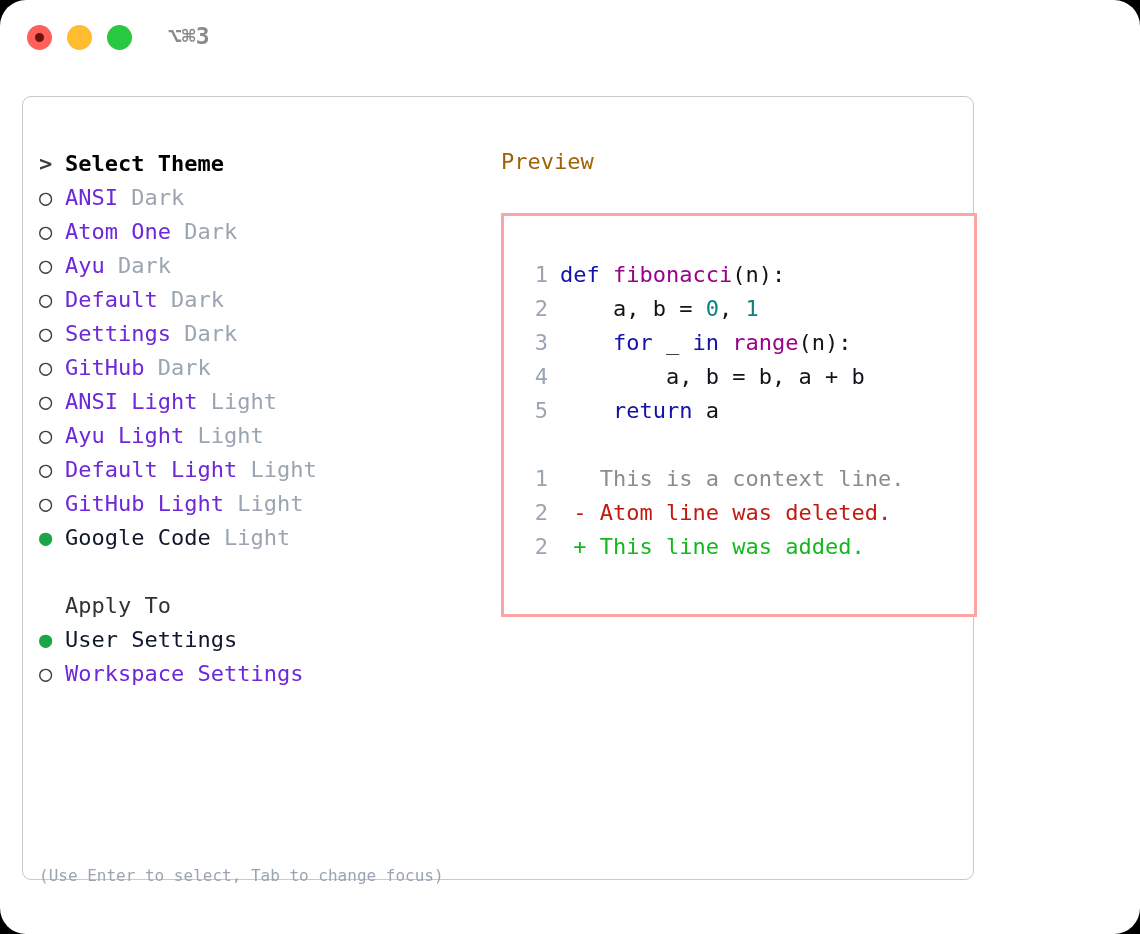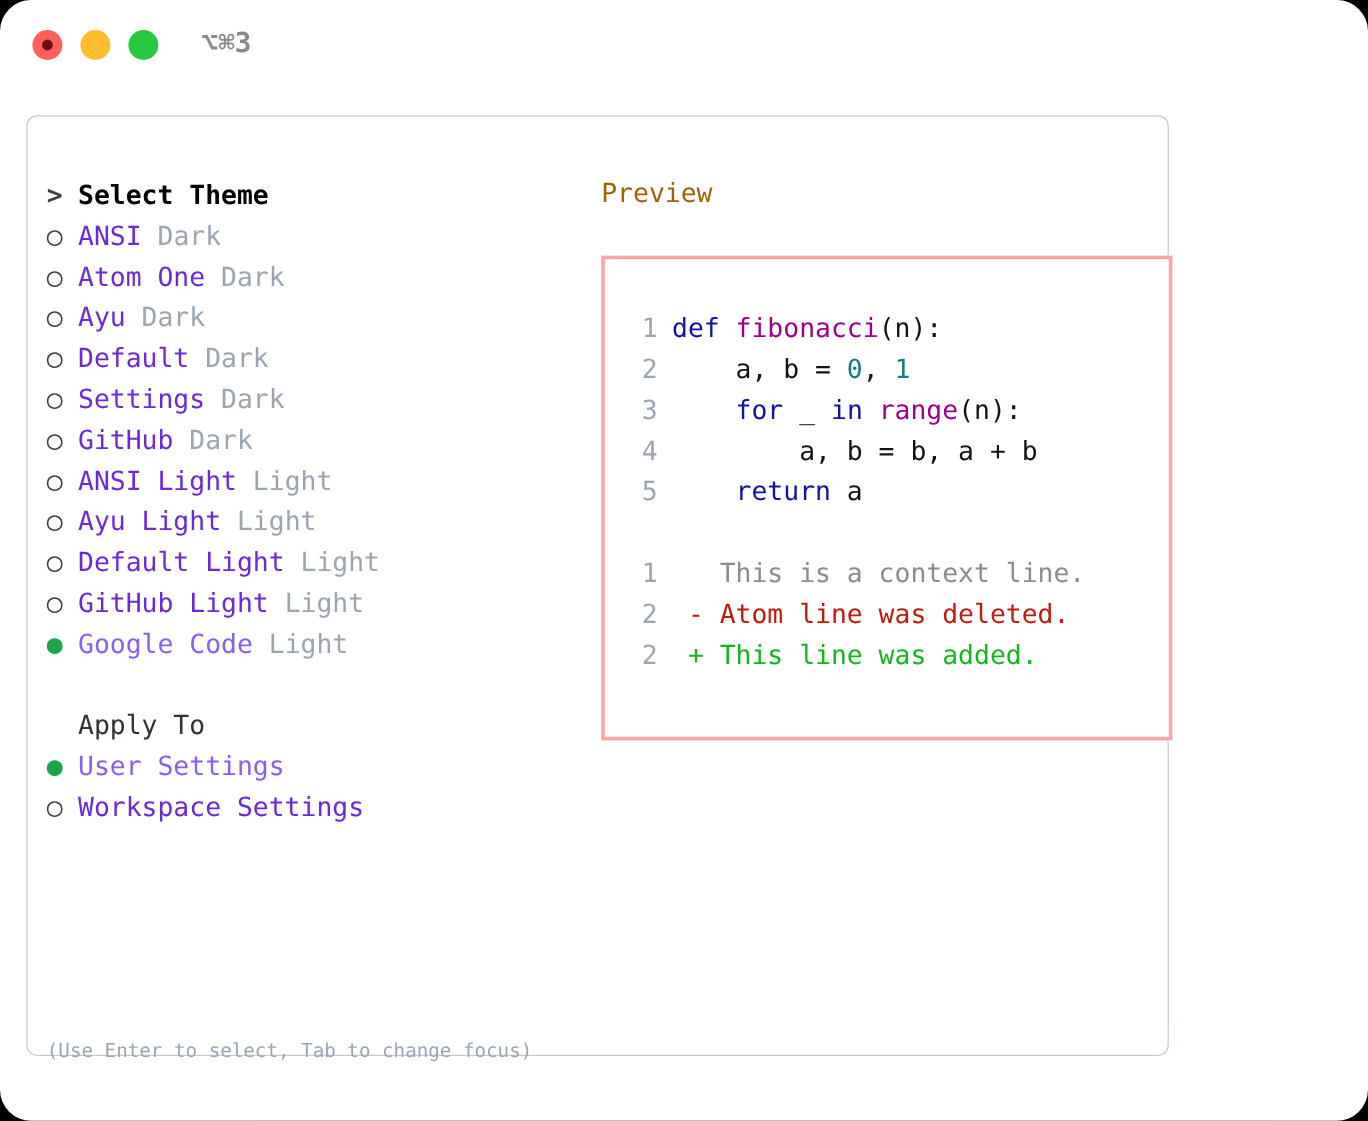--- a/index.html
+++ b/index.html
@@ -105,21 +105,21 @@
     color: #000000;
   }
   .marker {
     display: inline-block;
     width: 26px;
     color: #3a3f45;
   }
   .marker.sel { color: #1aa548; }
   .marker.blank { color: transparent; }
   .label-main { color: #6d28d9; }
-  .row.selected .label-main { color: #8b5cf6; }
+  .row.selected .label-main { color: #0f172a; }
   .label-variant { color: #9aa5b1; }
 
   .section-gap { height: 34px; }
 
   .hint {
     position: absolute;
     left: 16px;
     top: 762px;
     width: 420px;
     font-size: 16px;

